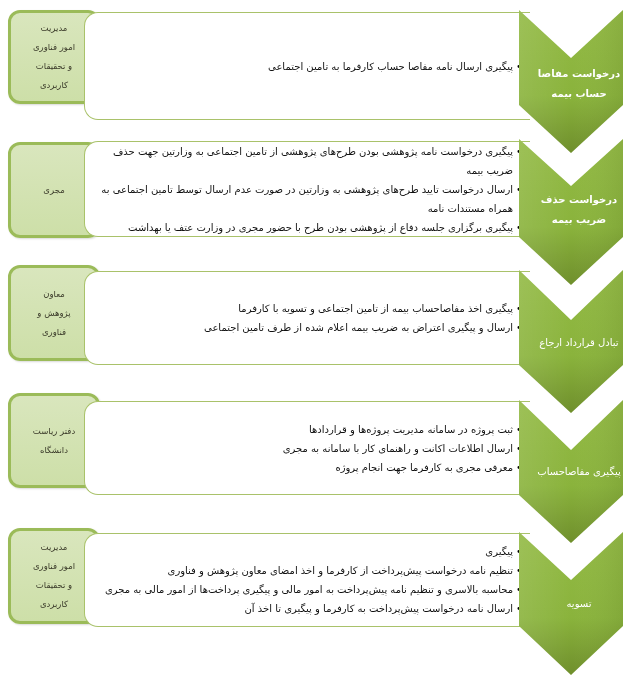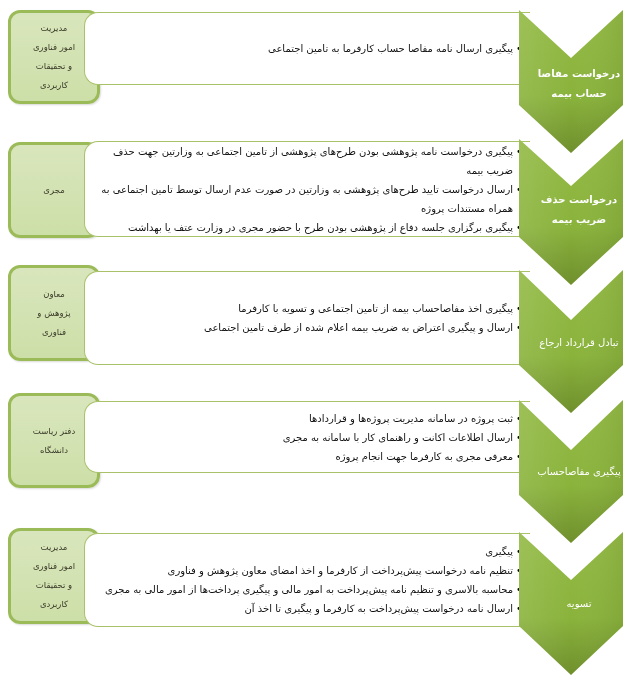--- a/index.html
+++ b/index.html
@@ -48,37 +48,37 @@
 
 <div class="row">
   <div class="actor" style="top:10px;height:94px;">
     <div>
       <div>مدیریت</div>
       <div>امور فناوری</div>
       <div>و تحقیقات</div>
       <div>کاربردی</div>
     </div>
   </div>
-  <div class="content" style="top:12px;height:73px;">
+  <div class="content" style="top:12px;height:108px;">
     <ul>
       <li>پیگیری ارسال نامه مفاصا حساب کارفرما به تامین اجتماعی</li>
     </ul>
   </div>
 </div>
 
 <div class="row">
   <div class="actor" style="top:142px;height:96px;">
     <div>
       <div>مجری</div>
     </div>
   </div>
   <div class="content" style="top:141px;height:96px;padding-top:0;padding-bottom:0;">
     <ul>
       <li>پیگیری درخواست نامه پژوهشی بودن طرح‌های پژوهشی از تامین اجتماعی به وزارتین جهت حذف ضریب بیمه</li>
-      <li>ارسال درخواست تایید طرح‌های پژوهشی به وزارتین در صورت عدم ارسال توسط تامین اجتماعی به همراه مستندات پروژه</li>
+      <li>ارسال درخواست تایید طرح‌های پژوهشی به وزارتین در صورت عدم ارسال توسط تامین اجتماعی به همراه مستندات نامه</li>
       <li>پیگیری برگزاری جلسه دفاع از پژوهشی بودن طرح با حضور مجری در وزارت عتف یا بهداشت</li>
     </ul>
   </div>
 </div>
 
 <div class="row">
   <div class="actor" style="top:265px;height:96px;">
     <div>
       <div>معاون</div>
       <div>پژوهش و</div>
@@ -93,21 +93,21 @@
   </div>
 </div>
 
 <div class="row">
   <div class="actor" style="top:393px;height:95px;">
     <div>
       <div>دفتر ریاست</div>
       <div>دانشگاه</div>
     </div>
   </div>
-  <div class="content" style="top:401px;height:72px;">
+  <div class="content" style="top:401px;height:94px;">
     <ul>
       <li>ثبت پروژه در سامانه مدیریت پروژه‌ها و قراردادها</li>
       <li>ارسال اطلاعات اکانت و راهنمای کار با سامانه به مجری</li>
       <li>معرفی مجری به کارفرما جهت انجام پروژه</li>
     </ul>
   </div>
 </div>
 
 <div class="row">
   <div class="actor" style="top:528px;height:96px;">

